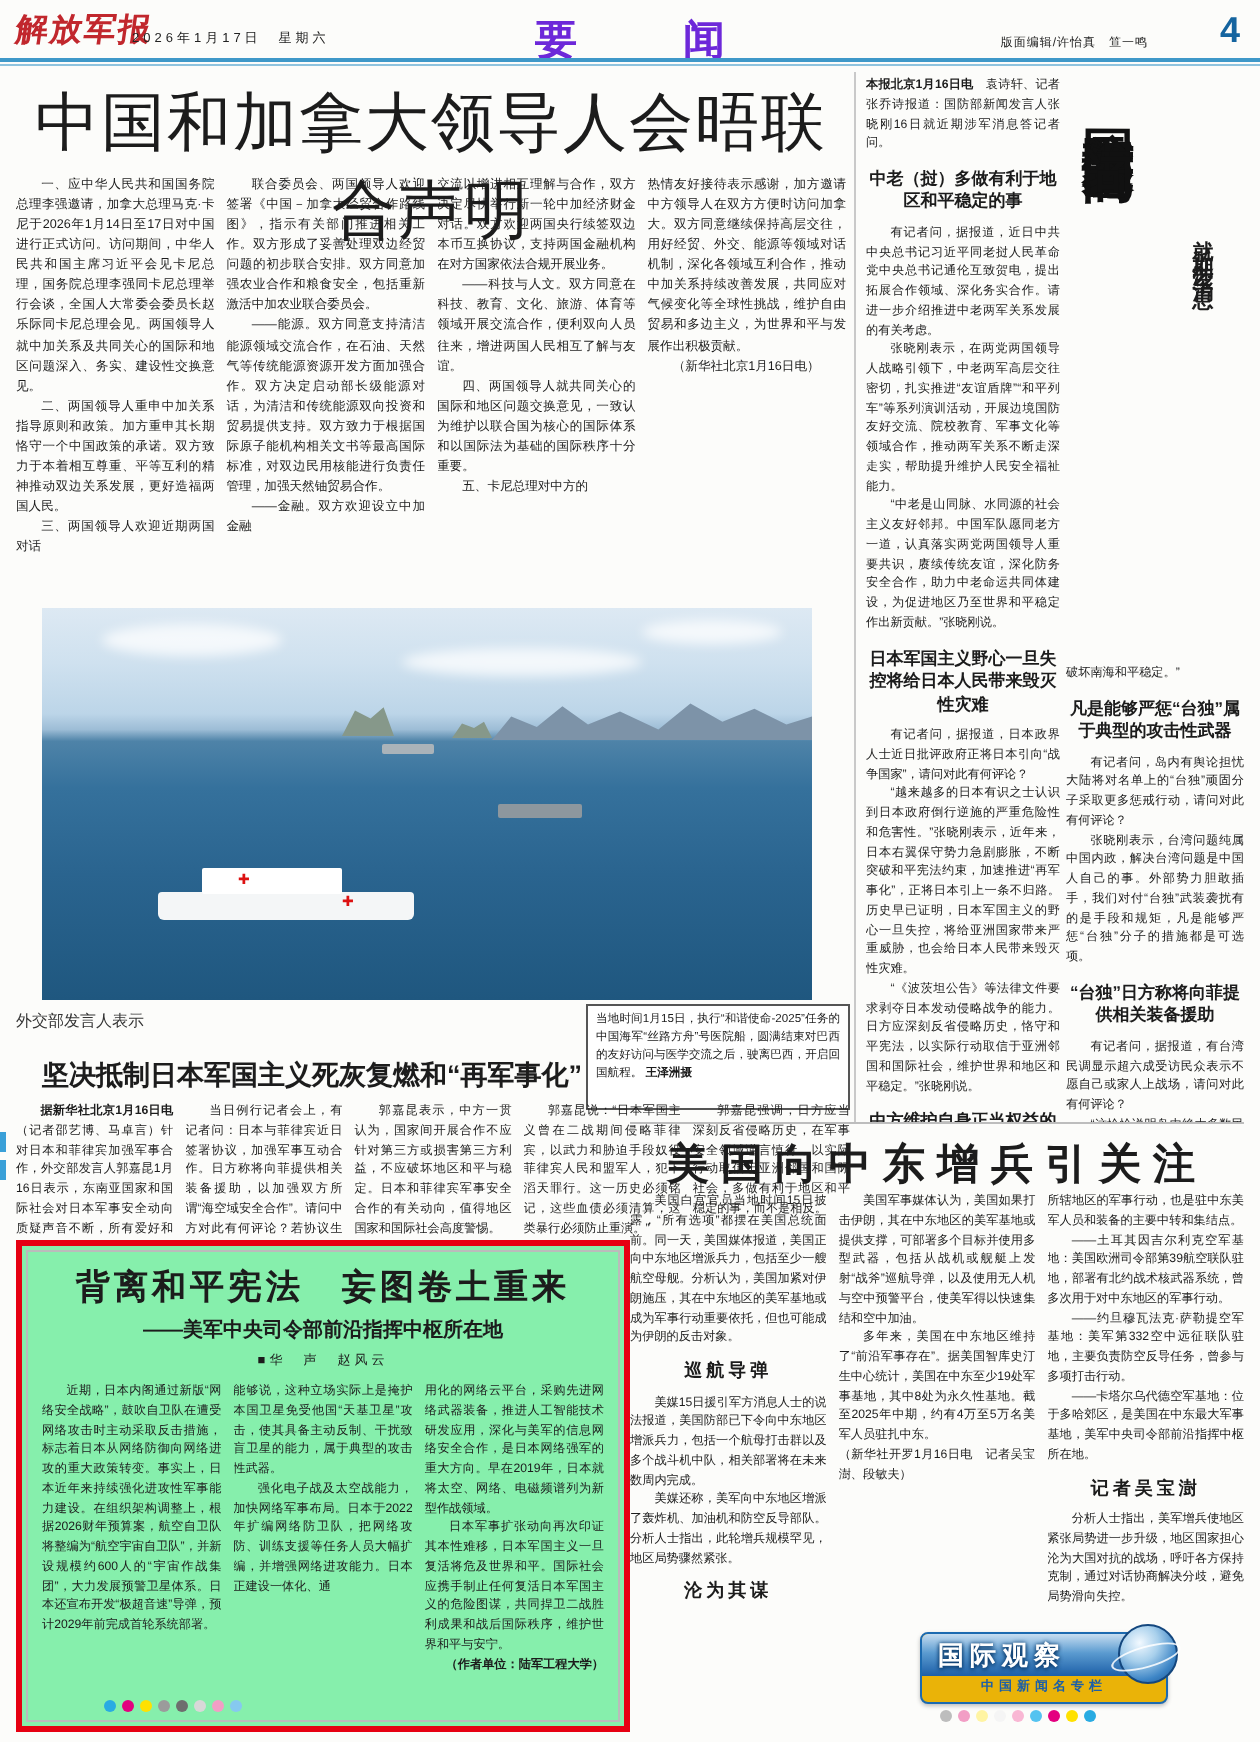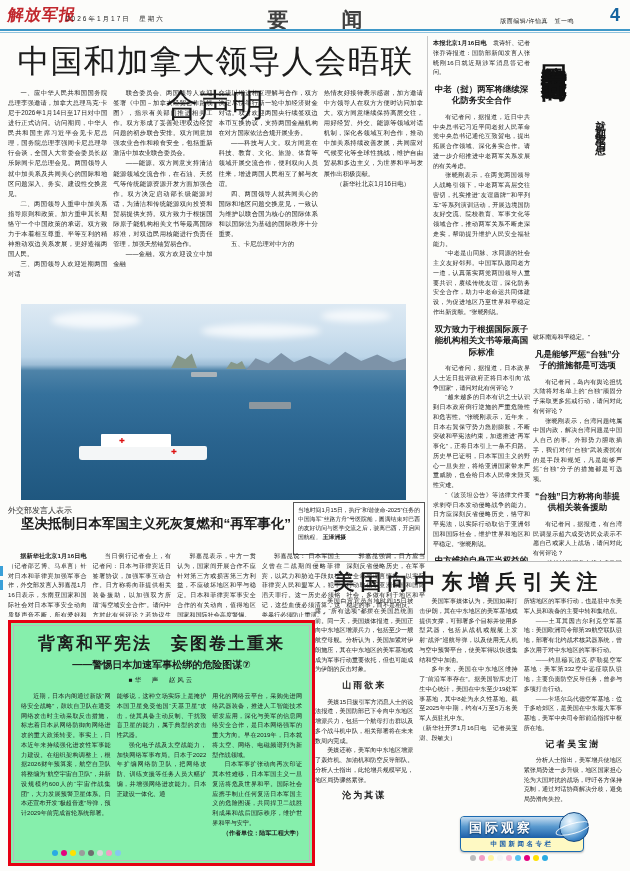--- a/index.html
+++ b/index.html
@@ -4,21 +4,21 @@
 <style>
   html,body{margin:0;padding:0;background:#e8e8e8}
   .page{position:relative;width:630px;height:871px;margin:0 auto;background:#fcfcfa;
         font-family:"Liberation Sans","DejaVu Sans",sans-serif;color:#1c1c1c;overflow:hidden}
   .abs{position:absolute}
   
   .masthead{left:8px;top:5px;font-size:16px;font-weight:bold;color:#c1272d;
             transform:skewX(-8deg);letter-spacing:1px;font-family:"Liberation Serif","DejaVu Serif",serif}
   .dateline{left:66px;top:15px;font-size:6.5px;letter-spacing:2px;color:#222}
   .section-title{left:0;right:0;top:6px;text-align:center;font-size:21px;font-weight:bold;
-                 letter-spacing:16px;padding-left:16px;color:#404040}
+                 letter-spacing:16px;padding-left:16px;color:#6d28d9}
   .editor{right:56px;top:17px;font-size:6px;color:#222;letter-spacing:.5px}
   .pagenum{right:10px;top:5px;font-size:18px;font-weight:bold;color:#15649f}
   .head-rule{left:0;top:29px;width:630px;height:2px;background:#3f98c8}
   .head-rule2{left:0;top:32px;width:630px;height:.5px;background:#8fc3de}
   
   .bt p{margin:0;text-indent:2em;text-align:justify;line-height:1.6}
   .bt p.noind{text-indent:0}
   .cols{display:flex;gap:6px}
   .col{flex:1;overflow:hidden}
   .sub{font-weight:bold;font-size:8.5px;text-align:center;line-height:1.35;margin:7px 0 5px}
@@ -35,21 +35,21 @@
   .mrange{position:absolute;background:#7d93a8;clip-path:polygon(0 100%,6% 55%,14% 75%,22% 35%,30% 70%,40% 45%,52% 80%,62% 30%,72% 65%,82% 40%,92% 70%,100% 55%,100% 100%)}
   .islet{position:absolute;background:#86988a;clip-path:polygon(0 100%,25% 20%,55% 45%,80% 10%,100% 100%)}
   .ship-hull{position:absolute;background:#f4f6f7;border-radius:2px 2px 3px 3px}
   .ship-top{position:absolute;background:#ffffff;border-radius:1px}
   .redcross{position:absolute;color:#d11;font-size:7px;line-height:7px;font-weight:bold}
   .grayship{position:absolute;background:#8d979e;border-radius:1px}
   
   .fm{left:8px;top:502px;width:417px;height:116px}
   .fm-kicker{left:0;top:3px;width:296px;font-size:8px;color:#333;
              font-family:"Liberation Serif","DejaVu Serif",serif}
-  .fm-headline{left:0;top:13px;width:296px;text-align:center;font-size:13.5px;font-weight:bold}
+  .fm-headline{left:0;top:27px;width:296px;text-align:center;font-size:13.5px;font-weight:bold}
   .caption-box{right:0;top:0;width:122px;height:45px;border:.5px solid #555;padding:3px 4px;
                font-size:5.8px;line-height:1.55;text-align:justify;overflow:hidden;background:#fff}
   .fm-body{left:0;top:49px;width:417px;height:66px;font-size:6.1px}
   
   .redbox{left:8px;top:620px;width:301px;height:240px;border:3.5px solid #e60012;background:#86efac}
   .redbox-in{position:absolute;left:2px;top:2px;right:2px;bottom:2px;border:.5px solid #bbb;
              padding:4px 7px;overflow:hidden}
   .rb-title{text-align:center;font-size:17px;font-weight:bold;letter-spacing:2px;margin-top:2px}
   .rb-sub{text-align:center;font-size:10px;font-weight:bold;margin-top:3px}
   .rb-byline{text-align:center;font-size:6.5px;margin-top:4px;letter-spacing:2px}
@@ -68,21 +68,21 @@
   
   .me-rule{left:315px;top:561px;width:307px;height:.5px;background:#bdbdbd}
   .mideast{left:315px;top:566px;width:307px;height:302px}
   .me-headline{left:0;right:0;top:2px;text-align:center;font-size:21px;font-weight:bold;letter-spacing:6px;
                font-family:"Liberation Serif","DejaVu Serif",serif}
   .me-body{left:0;top:30px;width:307px;height:272px;font-size:6.1px}
   .me-col2{max-height:246px;overflow:hidden}
   .attribution{text-indent:0 !important;font-size:6.1px}
   
   .badge{left:460px;top:816px;width:122px;height:34px;border:1.5px solid #1c6ab0;border-radius:4px;
-         overflow:visible;background:#fef9c3;box-shadow:0 1px 2px rgba(0,0,0,.25)}
+         overflow:visible;background:#eab308;box-shadow:0 1px 2px rgba(0,0,0,.25)}
   .badge-top{position:relative;height:21px;background:linear-gradient(180deg,#c6ddf1,#5b9bd0 45%,#1c5fa8);
              display:flex;align-items:center;justify-content:flex-start;padding-left:8px;border-radius:3px 3px 0 0}
   .badge-title{color:#fff;font-weight:bold;font-size:13px;letter-spacing:3px;
                text-shadow:0 1px 2px #0a3a6b,0 0 2px #0a3a6b}
   .badge-sub{height:11px;text-align:center;color:#1c5fa8;font-size:6.5px;letter-spacing:2.5px;
              font-weight:bold;line-height:11px}
   .globe{position:absolute;right:-6px;top:-5px;width:28px;height:28px;border-radius:50%;
          background:radial-gradient(circle at 35% 30%,#f2f9ff,#a8d0ec 35%,#3d85c6 70%,#1b4f8a);
          border:1px solid #14477e}
   .globe::after{content:"";position:absolute;left:-5px;top:10px;width:34px;height:9px;
@@ -165,21 +165,21 @@
         </div>
       <div class="col">
           <p>郭嘉昆强调，日方应当深刻反省侵略历史，在军事安全领域谨言慎行，以实际行动取信于亚洲邻国和国际社会，多做有利于地区和平稳定的事，而不是相反。</p>
         </div>
     </div>
   </div>
 
   <div class="abs redbox">
     <div class="redbox-in">
       <div class="rb-title">背离和平宪法　妄图卷土重来</div>
-      <div class="rb-sub">——警惕日本加速军事松绑的危险图谋⑦</div>
+      <div class="rb-sub">——美军中央司令部前沿指挥中枢所在地</div>
       <div class="rb-byline">■华　声　赵风云</div>
       <div class="rb-body cols bt">
         <div class="col">
           <p>近期，日本内阁通过新版“网络安全战略”，鼓吹自卫队在遭受网络攻击时主动采取反击措施，标志着日本从网络防御向网络进攻的重大政策转变。事实上，日本近年来持续强化进攻性军事能力建设。在组织架构调整上，根据2026财年预算案，航空自卫队将整编为“航空宇宙自卫队”，并新设规模约600人的“宇宙作战集团”，大力发展预警卫星体系。日本还宣布开发“极超音速”导弹，预计2029年前完成首轮系统部署。</p>
         </div>
         <div class="col">
           <p class="noind">能够说，这种立场实际上是掩护本国卫星免受他国“天基卫星”攻击，使其具备主动反制、干扰致盲卫星的能力，属于典型的攻击性武器。</p>
           <p>强化电子战及太空战能力，加快网络军事布局。日本于2022年扩编网络防卫队，把网络攻防、训练支援等任务人员大幅扩编，并增强网络进攻能力。日本正建设一体化、通</p>
         </div>
         <div class="col">
@@ -197,52 +197,52 @@
           <i style="background: rgb(216, 216, 216);"></i>
           <i style="background: rgb(242, 158, 197);"></i>
           <i style="background: rgb(134, 201, 239);"></i>
       </div>
     </div>
   </div>
 
   <div class="abs vrule" style="left:427px;top:36px;height:525px"></div>
   <div class="abs mod-left bt">
     <p class="noind"><b>本报北京1月16日电</b><span>　袁诗轩、记者张乔诗报道：国防部新闻发言人张晓刚16日就近期涉军消息答记者问。</span></p>
-    <div class="sub">中老（挝）两军将继续深化防务安全合作</div>
+    <div class="sub">中老（挝）多做有利于地区和平稳定的事</div>
     <p>有记者问，据报道，近日中共中央总书记习近平同老挝人民革命党中央总书记通伦互致贺电，提出拓展合作领域、深化务实合作。请进一步介绍推进中老两军关系发展的有关考虑。</p>
     <p>张晓刚表示，在两党两国领导人战略引领下，中老两军高层交往密切，扎实推进“友谊盾牌”“和平列车”等系列演训活动，开展边境国防友好交流、院校教育、军事文化等领域合作，推动两军关系不断走深走实，帮助提升维护人民安全福祉能力。</p>
     <p>“中老是山同脉、水同源的社会主义友好邻邦。中国军队愿同老方一道，认真落实两党两国领导人重要共识，赓续传统友谊，深化防务安全合作，助力中老命运共同体建设，为促进地区乃至世界和平稳定作出新贡献。”张晓刚说。</p>
-    <div class="sub">双方致力于根据国际原子能机构相关文书等最高国际标准</div>
+    <div class="sub">日本军国主义野心一旦失控将给日本人民带来毁灭性灾难</div>
     <p>有记者问，据报道，日本政界人士近日批评政府正将日本引向“战争国家”，请问对此有何评论？</p>
     <p>“越来越多的日本有识之士认识到日本政府倒行逆施的严重危险性和危害性。”张晓刚表示，近年来，日本右翼保守势力急剧膨胀，不断突破和平宪法约束，加速推进“再军事化”，正将日本引上一条不归路。历史早已证明，日本军国主义的野心一旦失控，将给亚洲国家带来严重威胁，也会给日本人民带来毁灭性灾难。</p>
     <p>“《波茨坦公告》等法律文件要求剥夺日本发动侵略战争的能力。日方应深刻反省侵略历史，恪守和平宪法，以实际行动取信于亚洲邻国和国际社会，维护世界和地区和平稳定。”张晓刚说。</p>
     <div class="sub">中方维护自身正当权益的行动无可非议</div>
 
   </div>
   <div class="abs mod-vhead">国防部新闻发言人答记者问</div>
   <div class="abs mod-vside">就近期涉军消息</div>
   <div class="abs mod-right bt">
     <p class="noind">破坏南海和平稳定。”</p>
-    <div class="sub">凡是能够严惩“台独”分子的措施都是可选项</div>
+    <div class="sub">凡是能够严惩“台独”属于典型的攻击性武器</div>
     <p>有记者问，岛内有舆论担忧大陆将对名单上的“台独”顽固分子采取更多惩戒行动，请问对此有何评论？</p>
     <p>张晓刚表示，台湾问题纯属中国内政，解决台湾问题是中国人自己的事。外部势力胆敢插手，我们对付“台独”武装袭扰有的是手段和规矩，凡是能够严惩“台独”分子的措施都是可选项。</p>
     <div class="sub">“台独”日方称将向菲提供相关装备援助</div>
     <p>有记者问，据报道，有台湾民调显示超六成受访民众表示不愿自己或家人上战场，请问对此有何评论？</p>
     <p>“这恰恰说明岛内绝大多数民众要和平、要发展、要交流、要合作，不希望被‘台独’分裂势力裹挟、沦为其谋‘独’的炮灰。”张晓刚说，“台独”分裂势力倒行逆施，终将被扫进历史垃圾堆。</p>
   </div>
 
   <div class="abs me-rule"></div>
   <div class="abs regmark" style="left:0;top:566px;height:10px"></div>
   <div class="abs regmark" style="left:0;top:580px;height:10px"></div>
   <div class="abs mideast">
     <div class="abs me-headline">美国向中东增兵引关注</div>
     <div class="abs me-body cols bt">
       <div class="col">
         <p>美国白宫官员当地时间15日披露，“所有选项”都摆在美国总统面前。同一天，美国媒体报道，美国正向中东地区增派兵力，包括至少一艘航空母舰。分析认为，美国加紧对伊朗施压，其在中东地区的美军基地或成为军事行动重要依托，但也可能成为伊朗的反击对象。</p>
-        <div class="sub2">山雨欲来</div>
+        <div class="sub2">巡航导弹</div>
         <p>美媒15日援引军方消息人士的说法报道，美国防部已下令向中东地区增派兵力，包括一个航母打击群以及多个战斗机中队，相关部署将在未来数周内完成。</p>
         <p>美媒还称，美军向中东地区增派了轰炸机、加油机和防空反导部队。分析人士指出，此轮增兵规模罕见，地区局势骤然紧张。</p>
         <div class="sub2">沦为其谋</div>
       </div>
       <div class="col me-col2">
         <p>美国军事媒体认为，美国如果打击伊朗，其在中东地区的美军基地或提供支撑，可部署多个目标并使用多型武器，包括从战机或舰艇上发射“战斧”巡航导弹，以及使用无人机与空中预警平台，使美军得以快速集结和空中加油。</p>
         <p>多年来，美国在中东地区维持了“前沿军事存在”。据美国智库史汀生中心统计，美国在中东至少19处军事基地，其中8处为永久性基地。截至2025年中期，约有4万至5万名美军人员驻扎中东。</p>
         <p class="attribution">（新华社开罗1月16日电　记者吴宝澍、段敏夫）</p>
       </div>
       <div class="col">

